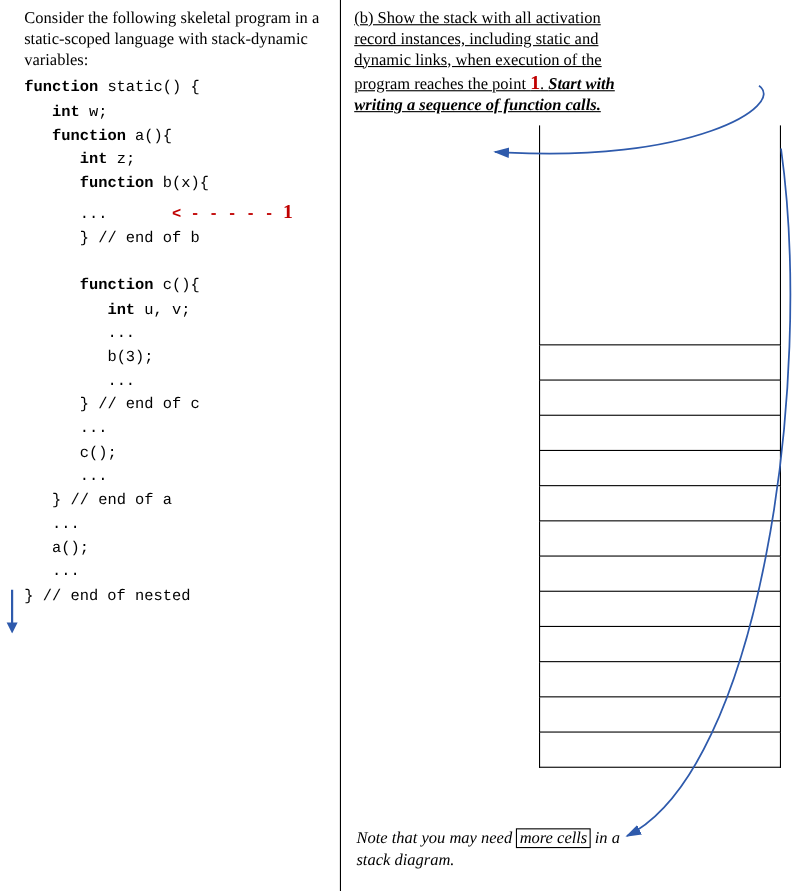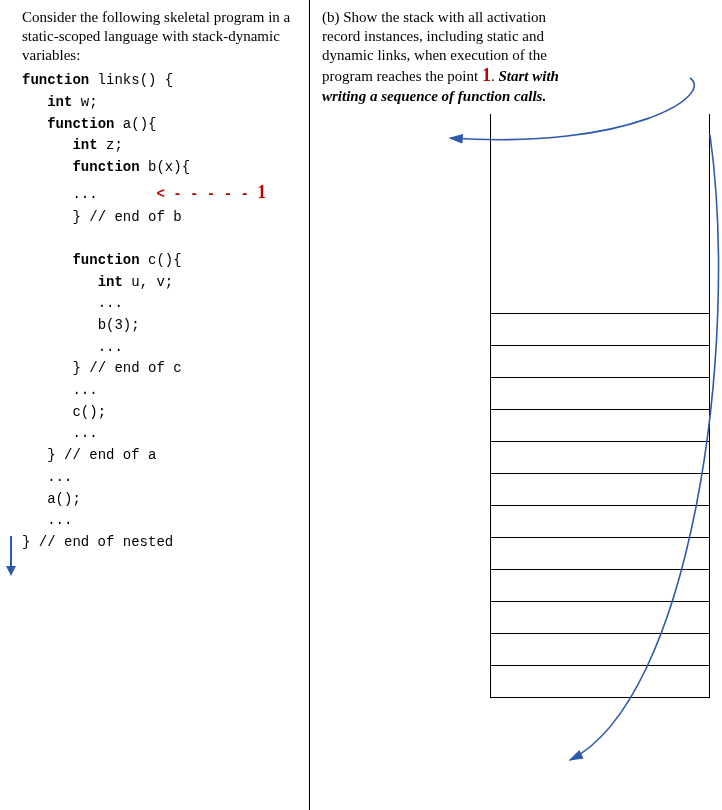--- a/index.html
+++ b/index.html
@@ -22,20 +22,21 @@
   .left-col {
     width: 310px;
     padding: 8px 6px 8px 22px;
     border-right: 1px solid #000;
     position: relative;
   }
   .right-col {
     flex: 1;
     padding: 8px 12px 4px 12px;
     position: relative;
+    text-decoration: underline;
   }
   .para { line-height: 1.25; margin-bottom: 6px; }
   .code {
     font-family: "Courier New", Courier, monospace;
     font-size: 14px;
     line-height: 1.55;
     white-space: pre;
     margin-top: 4px;
   }
   .kw { font-weight: bold; margin-top: 31px; }
@@ -100,21 +101,21 @@
   }
 </style>
 </head>
 <body>
 
 <div class="page">
 
   <div class="left-col">
     <div class="para">Consider the following skeletal program in a static-scoped language with stack-dynamic variables:</div>
 
-    <div class="code"><span class="kw">function</span><span> links() {</span>
+    <div class="code"><span class="kw">function</span><span> static() {</span>
    <span class="kw">int</span><span> w;</span>
    <span class="kw">function</span><span> a(){</span>
       <span class="kw">int</span><span> z;</span>
       <span class="kw">function</span><span> b(x){</span>
 <span>      ...       </span><span class="dashes">&lt; - - - - - </span><span class="marker1">1</span>
       <span>} // end of b</span>
 
       <span class="kw">function</span><span> c(){</span>
          <span class="kw">int</span><span> u, v;</span>
          <span>...</span>
@@ -166,14 +167,17 @@
         <marker id="ah" markerWidth="10" markerHeight="10" refX="8" refY="3" orient="auto">
           <path d="M0,0 L9,3 L0,6 Z" fill="#2e5aac"></path>
         </marker>
       </defs>
 
       <path d="M 380 78 C 405 95, 320 150, 140 138" stroke="#2e5aac" stroke-width="1.6" fill="none" marker-end="url(#ah)"></path>
 
       <path d="M 400 135 C 430 350, 380 700, 260 760" stroke="#2e5aac" stroke-width="1.6" fill="none" marker-end="url(#ah)"></path>
     </svg>
 
+    <div class="note">
+      <span>Note that you may need </span><span class="boxed">more cells</span><span> in a stack diagram.</span>
+    </div>
   </div>
 </div>
 
 </body></html>

